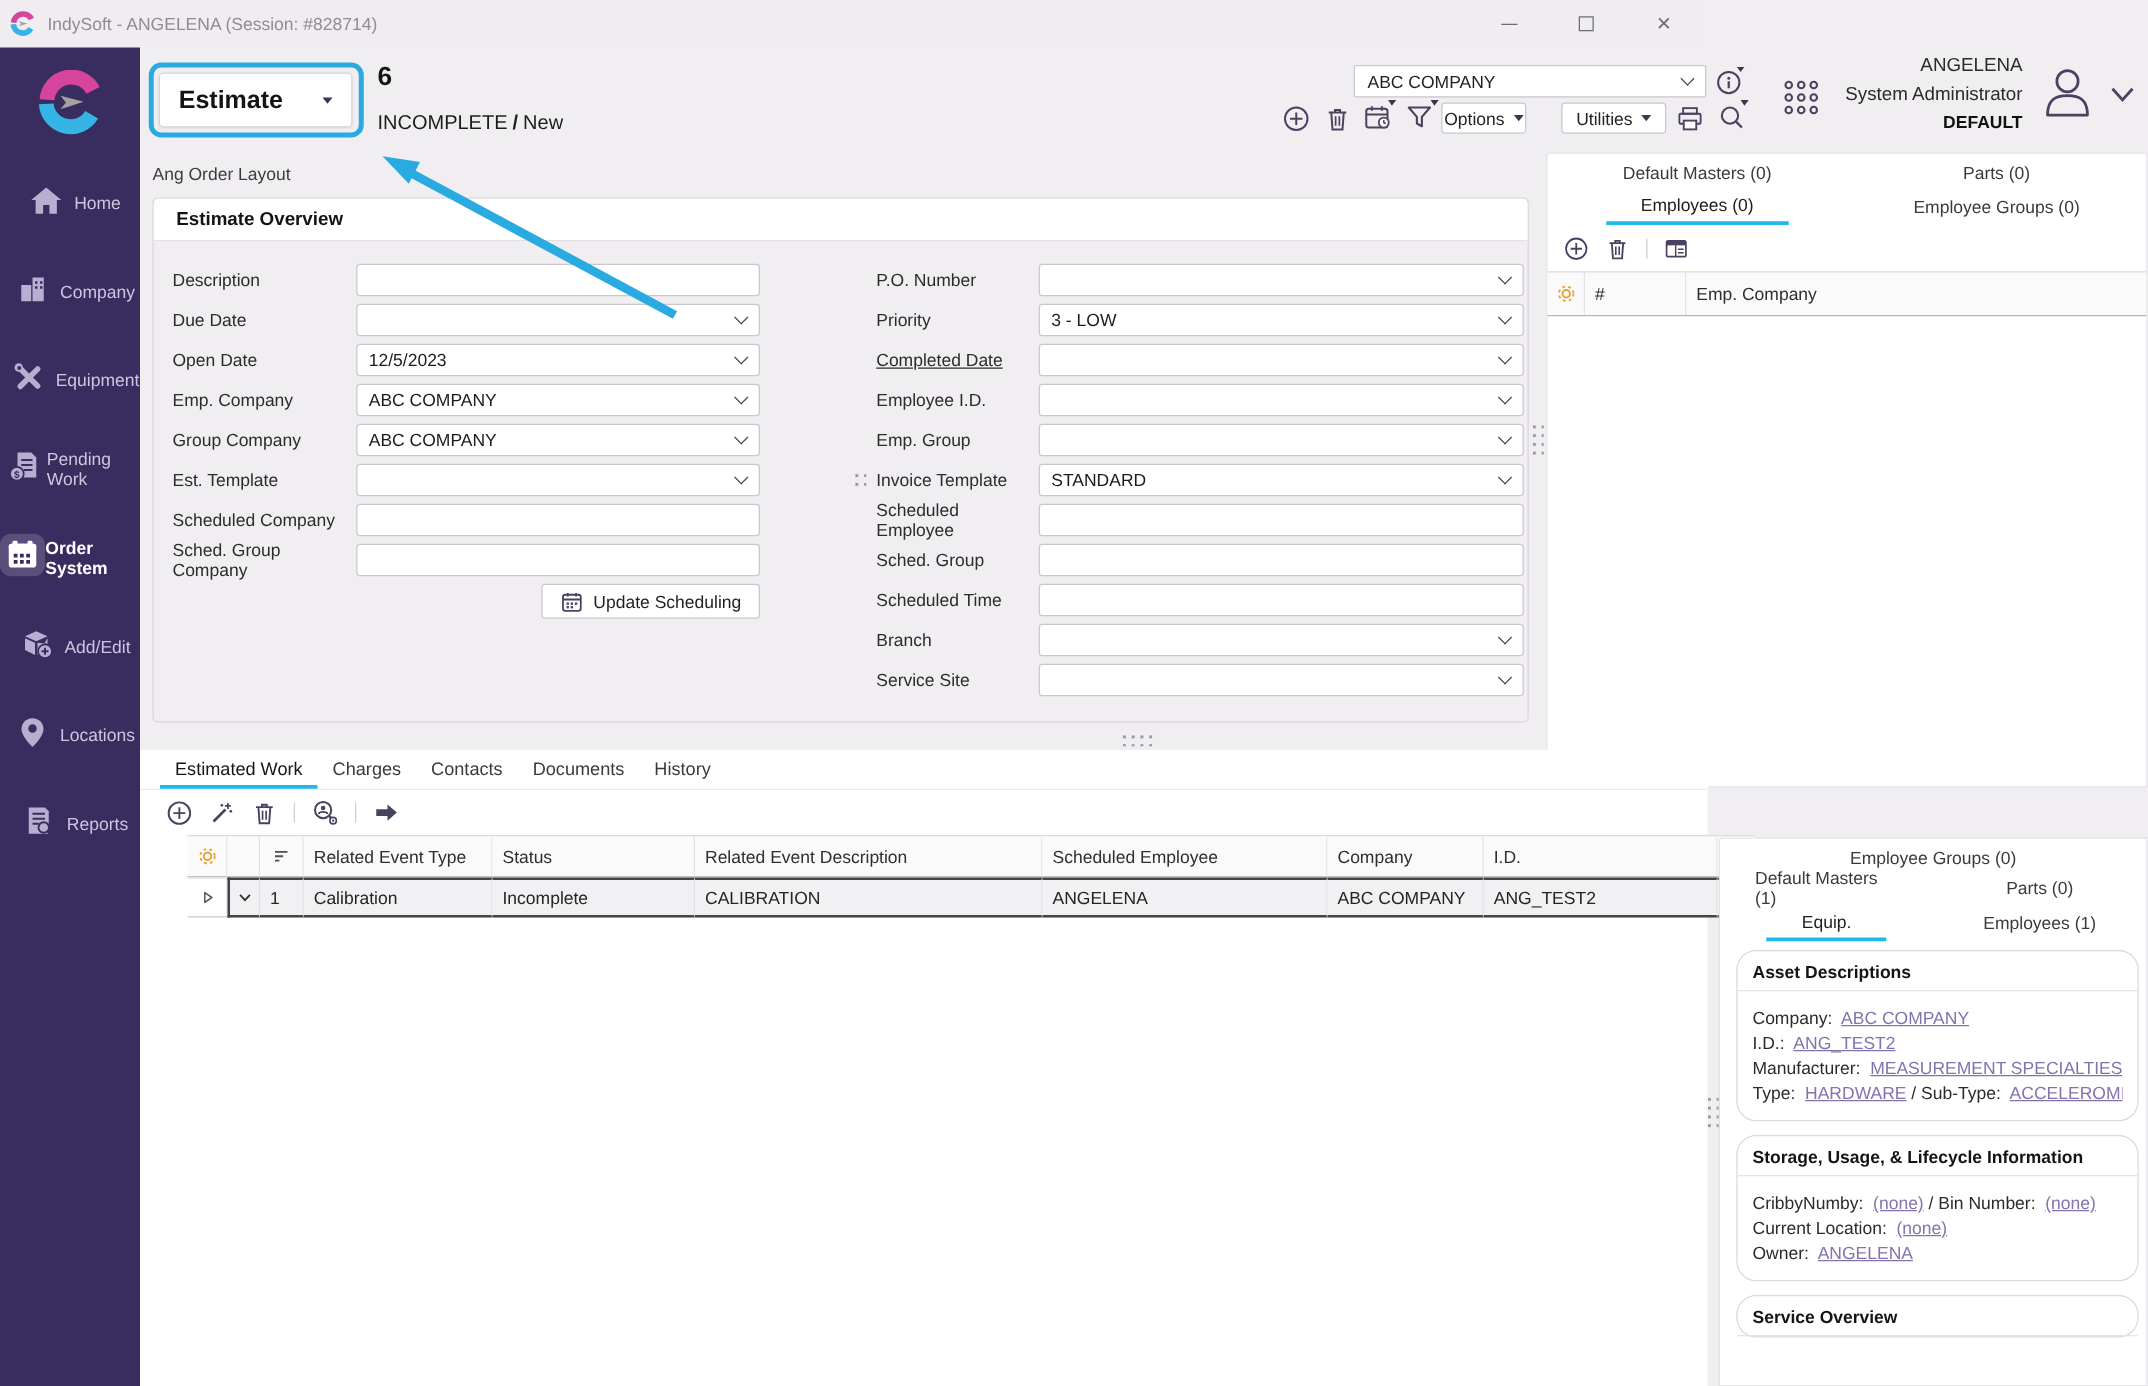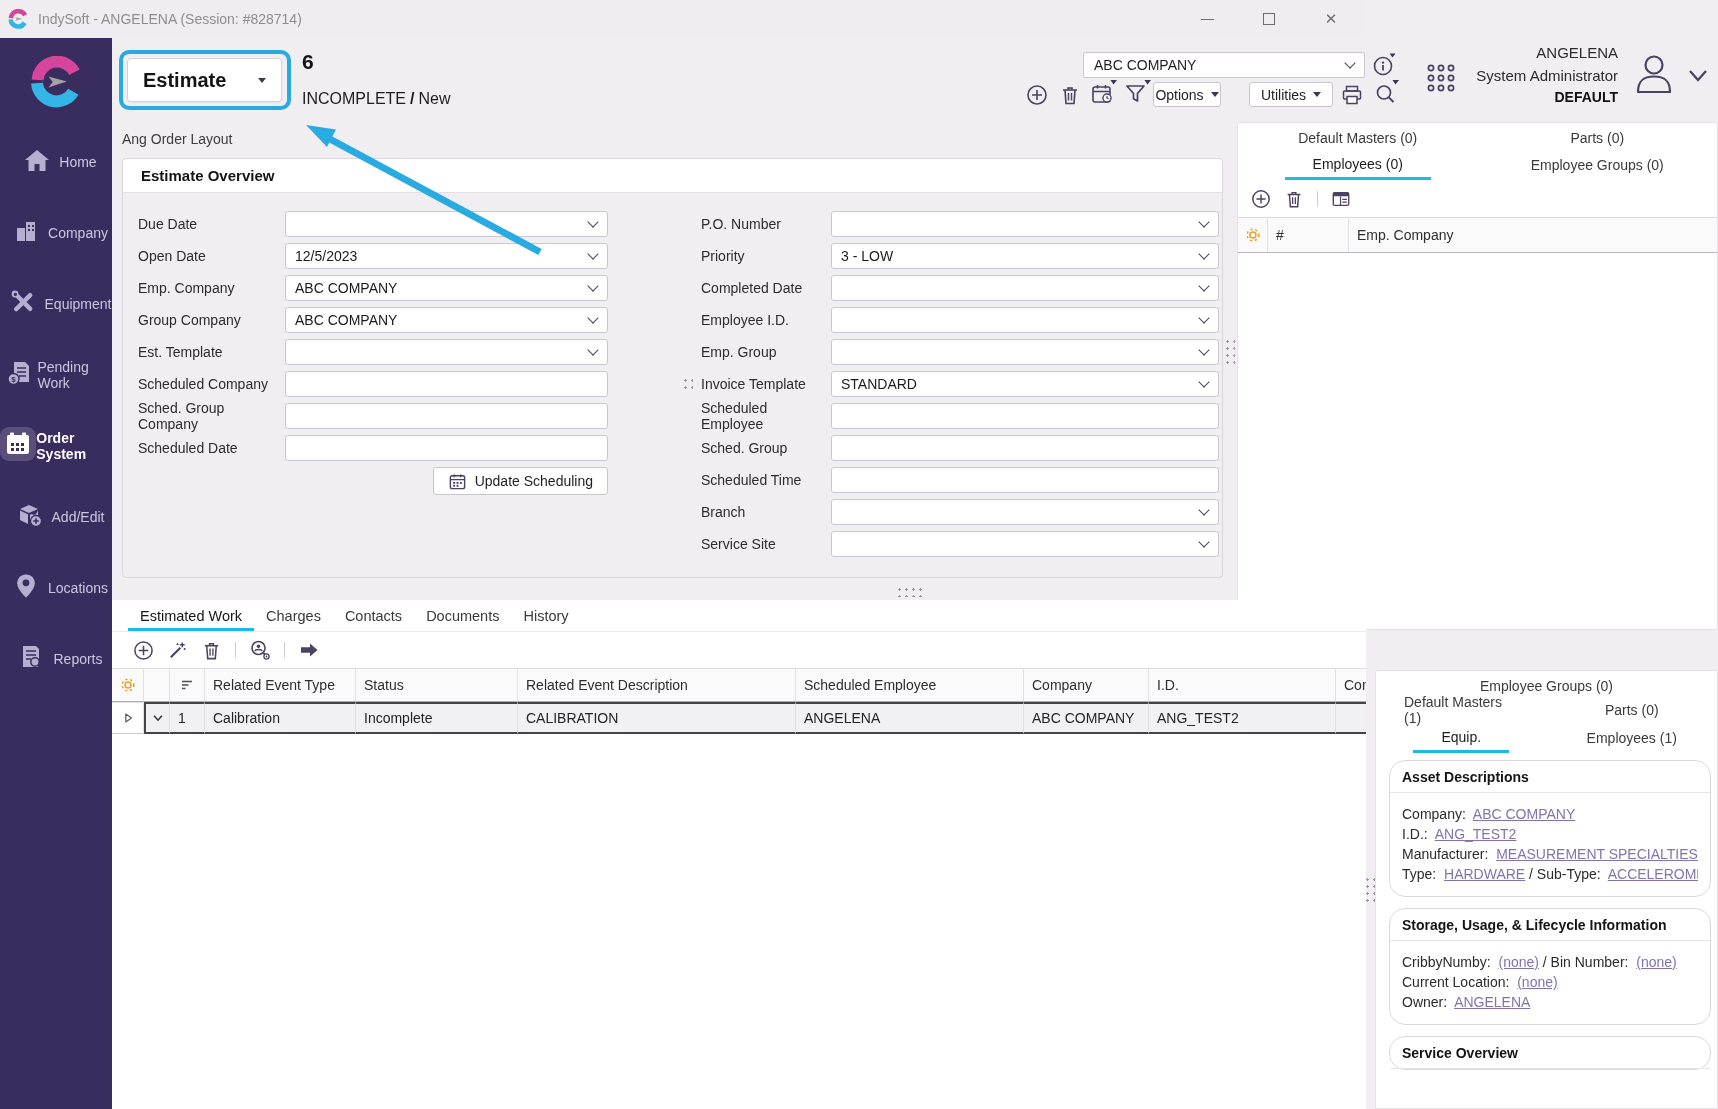--- a/index.html
+++ b/index.html
@@ -71,21 +71,21 @@
   .gridhd { display:flex; background:#fbfafb; border-top:1px solid #dcdade; border-bottom:1px solid #b9b7bc; font-size:14px; color:#2e2e2e; }
   .gridhd .gc { display:flex; align-items:center; border-right:1px solid #e3e1e5; padding-left:8px; height:100%; }
 
   
   .work { position:absolute; left:112px; top:600px; width:1254px; height:509px; background:#fff; }
   .wtabs { display:flex; padding-left:16px; height:32px; align-items:flex-end; border-bottom:1px solid #ebebeb; background:#fff; }
   .wtab { font-size:14.5px; color:#3a3a3a; padding:0 12px 7px 12px; }
   .wtab.active { border-bottom:3px solid #1db9e9; padding-bottom:4px; color:#161616; }
   .wtools { height:36px; display:flex; align-items:center; gap:13px; padding-left:21px; }
   .grid { font-size:14px; color:#242424; }
-  .grow { display:flex; }
+  .grow { display:flex;padding-left:38px; }
   .gcell { border-right:1px solid #e2e0e4; display:flex; align-items:center; padding-left:8px; overflow:hidden; white-space:nowrap; flex:none; height:34px; }
   .hrow .gcell { background:#fbfafb; border-top:1px solid #dcdade; border-bottom:1px solid #b0aeb3; color:#2e2e2e; }
   .drow .gcell { height:32px; background:#f1f0f2; border-top:2px solid #454349; border-bottom:2px solid #454349; }
   .drow .gcell.c1 { background:#fff; border-top:1px solid #e2e0e4; border-bottom:1px solid #c9c7cc; }
   .drow .gcell.c2 { border-left:2px solid #454349; }
   .drow .gcell.c10 { border-right:2px solid #454349; }
 
   
   .ecards { padding:6px 6px 0 13px; }
   .card { border:1px solid #dbd9dd; border-radius:16px; margin-bottom:11px; background:#fff; }
@@ -340,20 +340,26 @@
   <svg width="22" height="16" viewBox="0 0 22 16">
     <path d="M3 3 L11 12 L19 3" stroke="#4b4161" stroke-width="2.2" fill="none"></path>
   </svg>
 </div>
 
 <div class="panel" style="left:122px; top:158px; width:1101px; height:420px;">
   <div class="panel-hd">Estimate Overview</div>
 
   <div class="fcol" style="left:15px; top:52px; width:470px;">
     <div class="frow">
+        <div class="flabel" style="width:147px;">Description</div>
+      <div class="fbox" style="width:323px;">
+          <span class="fv"></span>
+        </div>
+      </div>
+    <div class="frow">
         <div class="flabel" style="width:147px;">Due Date</div>
       <div class="fbox" style="width:323px;">
           <span class="fv"></span>
           <span class="chev"></span>
         </div>
       </div>
     <div class="frow">
         <div class="flabel" style="width:147px;">Open Date</div>
       <div class="fbox" style="width:323px;">
           <span class="fv">12/5/2023</span>
@@ -382,26 +388,20 @@
         </div>
       </div>
     <div class="frow">
         <div class="flabel" style="width:147px;">Scheduled Company</div>
       <div class="fbox" style="width:323px;">
           <span class="fv"></span>
         </div>
       </div>
     <div class="frow">
         <div class="flabel" style="width:147px;">Sched. Group Company</div>
-      <div class="fbox" style="width:323px;">
-          <span class="fv"></span>
-        </div>
-      </div>
-    <div class="frow">
-        <div class="flabel" style="width:147px;">Scheduled Date</div>
       <div class="fbox" style="width:323px;">
           <span class="fv"></span>
         </div>
       </div>
     <div class="upd-row">
       <div class="upd-btn">
         <svg width="19" height="19" viewBox="0 0 20 20">
           <rect x="2.5" y="4" width="15" height="13.5" rx="2" stroke="#4b4161" stroke-width="1.5" fill="none"></rect>
           <path d="M2.5 8 H17.5 M6.5 2.5 V5.5 M13.5 2.5 V5.5" stroke="#4b4161" stroke-width="1.5"></path>
           <g fill="#4b4161">
@@ -426,21 +426,21 @@
         </div>
       </div>
     <div class="frow">
         <div class="flabel" style="width:130px;">Priority</div>
       <div class="fbox" style="width:388px;">
           <span class="fv">3 - LOW</span>
           <span class="chev"></span>
         </div>
       </div>
     <div class="frow">
-        <div class="flabel" style="width:130px;">Completed Date</div>
+        <div class="flabel" style="width:130px;text-decoration:underline;">Completed Date</div>
       <div class="fbox" style="width:388px;">
           <span class="fv"></span>
           <span class="chev"></span>
         </div>
       </div>
     <div class="frow">
         <div class="flabel" style="width:130px;">Employee I.D.</div>
       <div class="fbox" style="width:388px;">
           <span class="fv"></span>
           <span class="chev"></span>

